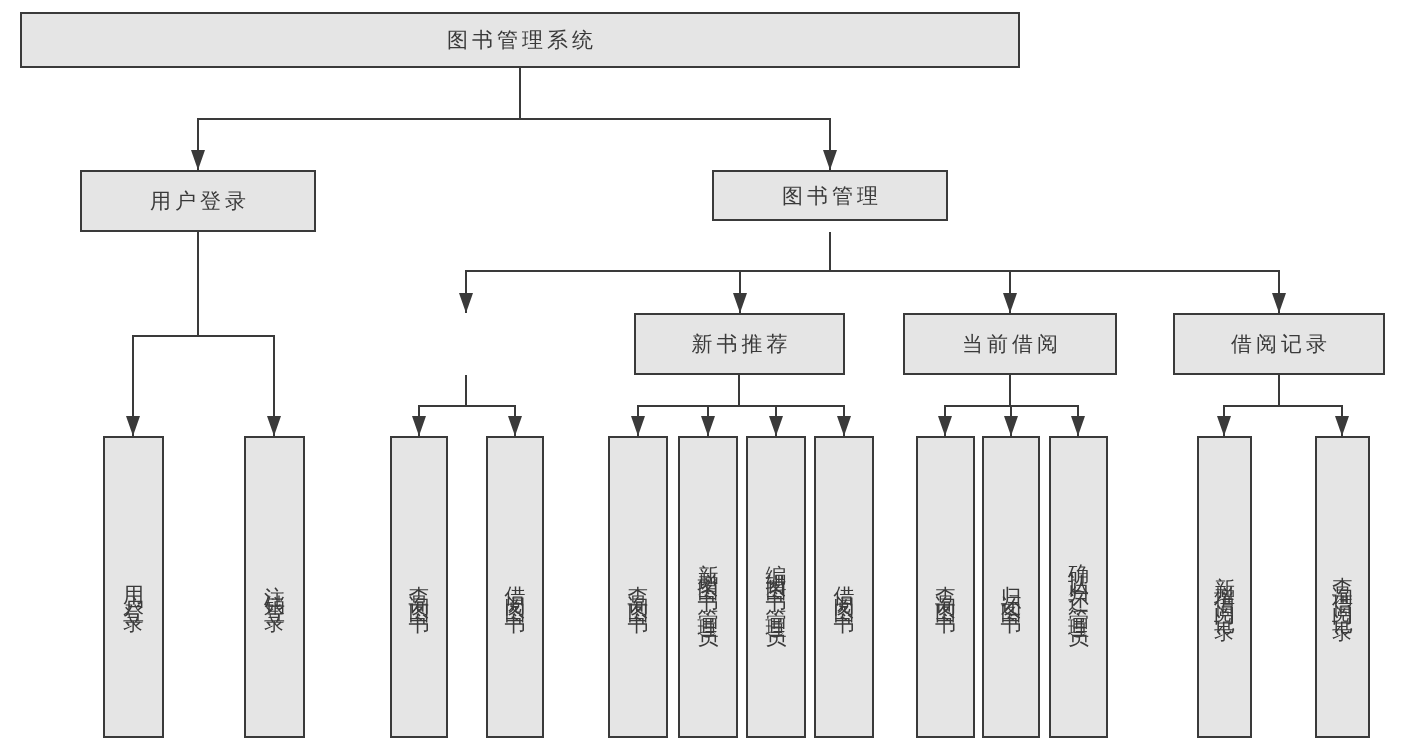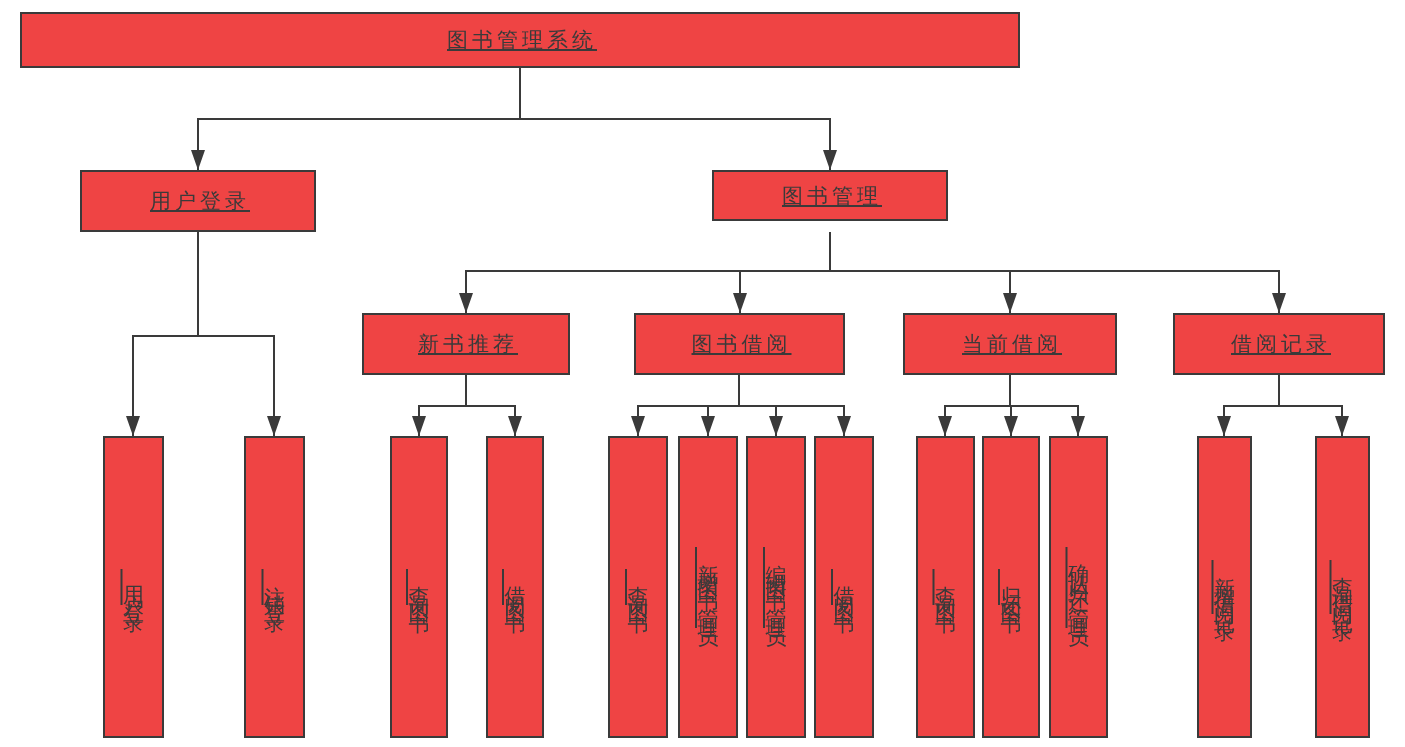--- a/index.html
+++ b/index.html
@@ -11,26 +11,25 @@
   body{
     width:1405px;height:747px;
     background:var(--bg);
     font-family:"Liberation Sans","DejaVu Sans",sans-serif;
     position:relative;overflow:hidden;
   }
   .canvas{position:absolute;left:0;top:0;width:1405px;height:747px;}
   .box{
     position:absolute;box-sizing:border-box;
     border:2px solid var(--line);
-    background:#ef4444;
+    background:#e5e5e5;
     display:flex;align-items:center;justify-content:center;
     font-size:21px;letter-spacing:4px;color:var(--text);
     text-indent:4px; 
     z-index:2;
-    text-decoration:underline;
   }
   .vbox{
     writing-mode:vertical-rl;
     text-orientation:mixed;
     letter-spacing:9px;
     text-indent:0;
     font-size:21px;
     padding:6px 0;
   }
   .hline{position:absolute;height:2px;background:var(--line);z-index:1;}
@@ -75,22 +74,21 @@
   <div class="hline" style="left:465px;top:270px;width:814px"></div>
   <div class="vline" style="left:465px;top:270px;height:43px"></div>
   <div class="vline" style="left:739px;top:270px;height:43px"></div>
   <div class="vline" style="left:1009px;top:270px;height:43px"></div>
   <div class="vline" style="left:1278px;top:270px;height:43px"></div>
   <div class="arrow" style="left:459px;top:293px"></div>
   <div class="arrow" style="left:733px;top:293px"></div>
   <div class="arrow" style="left:1003px;top:293px"></div>
   <div class="arrow" style="left:1272px;top:293px"></div>
 
-  <div class="box" style="left:362px;top:313px;width:208px;height:62px">新书推荐</div>
-  <div class="box" style="left:634px;top:313px;width:211px;height:62px">图书借阅</div>
+  <div class="box" style="left:634px;top:313px;width:211px;height:62px">新书推荐</div>
   <div class="box" style="left:1173px;top:313px;width:212px;height:62px">借阅记录</div>
   <div class="box" style="left:903px;top:313px;width:214px;height:62px">当前借阅</div>
 
   <div class="vline" style="left:465px;top:375px;height:30px"></div>
   <div class="hline" style="left:418px;top:405px;width:98px"></div>
   <div class="vline" style="left:418px;top:405px;height:31px"></div>
   <div class="vline" style="left:514px;top:405px;height:31px"></div>
   <div class="arrow" style="left:412px;top:416px"></div>
   <div class="arrow" style="left:508px;top:416px"></div>
 

